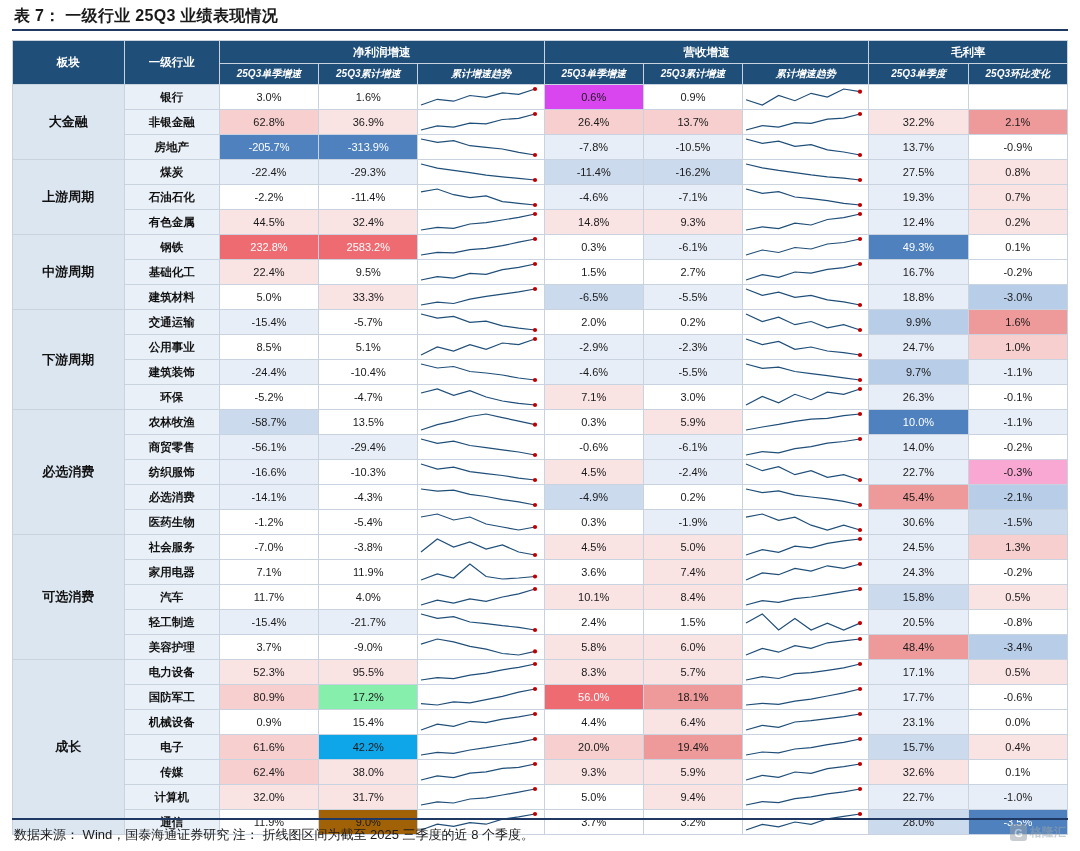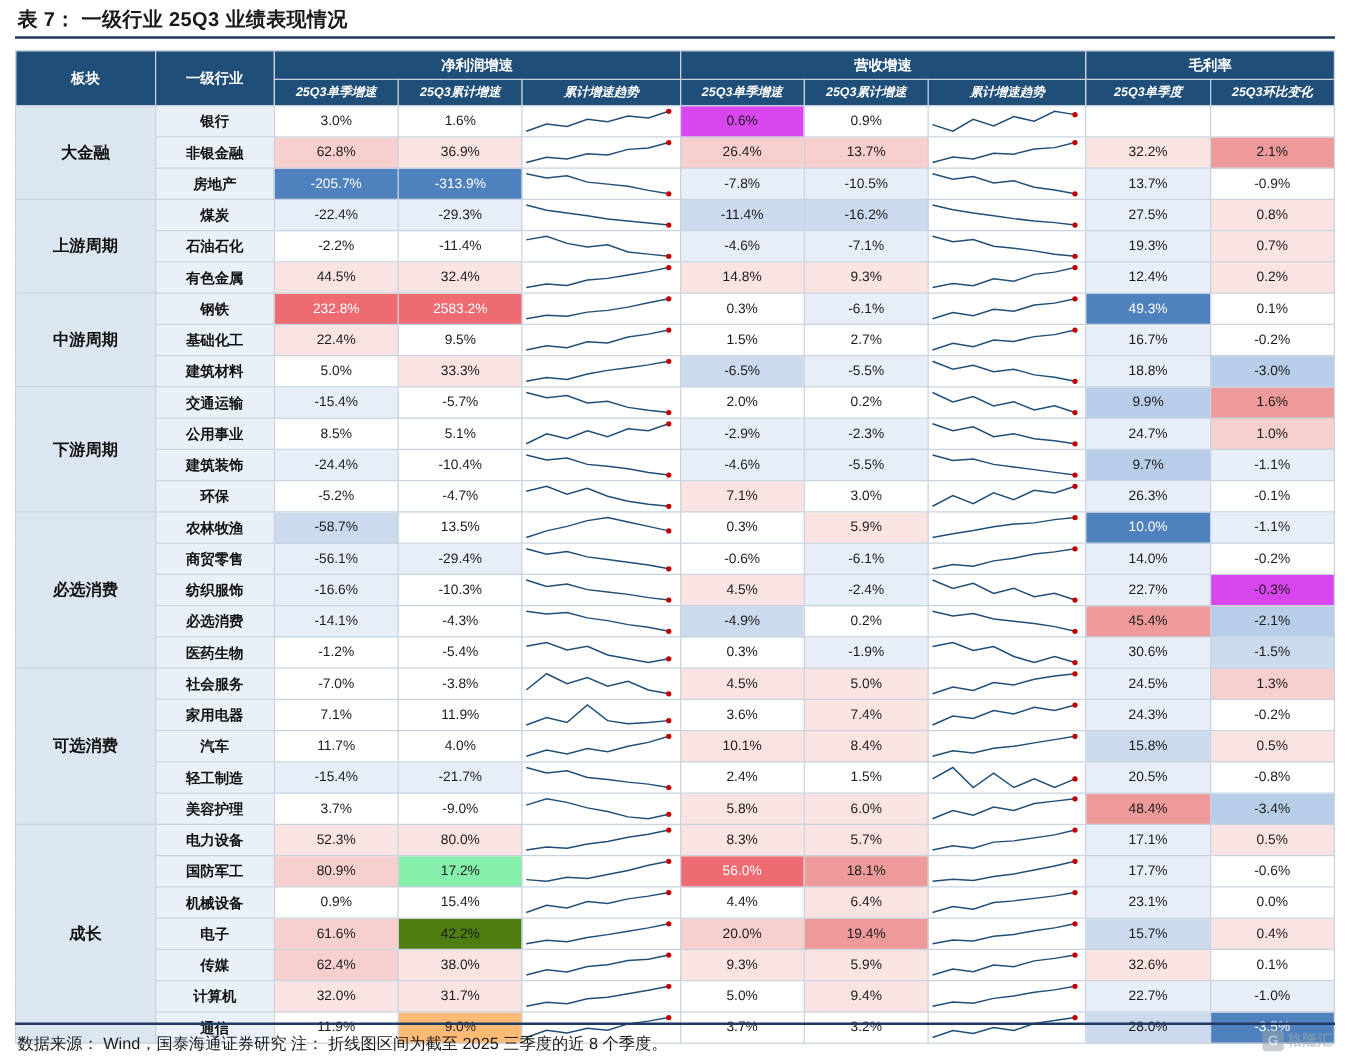--- a/index.html
+++ b/index.html
@@ -426,21 +426,21 @@
         </td>
         <td class="num" style="background:#fae3e3;color:#1a1a1a">4.5%</td>
         <td class="num" style="background:#e8eef7;color:#1a1a1a">-2.4%</td>
         <td class="spark">
           <svg width="120" height="22" viewBox="0 0 120 22">
             <path d="M3.0 3.0 L19.3 9.7 L35.6 5.7 L51.9 13.7 L68.1 9.7 L84.4 16.3 L100.7 13.7 L117.0 19.0" fill="none" stroke="#1f4e79" stroke-width="1.2"></path>
             <circle cx="117.0" cy="19.0" r="2.1" fill="#c00000"></circle>
           </svg>
         </td>
         <td class="num" style="background:#e8eef7;color:#1a1a1a">22.7%</td>
-        <td class="num" style="background:#d946ef;color:#1a1a1a">-0.3%</td>
+        <td class="num" style="background:#f9a8d4;color:#1a1a1a">-0.3%</td>
       </tr>
       <tr>
         <td class="ind">必选消费</td>
         <td class="num" style="background:#e8eef7;color:#1a1a1a">-14.1%</td>
         <td class="num" style="background:#ffffff;color:#1a1a1a">-4.3%</td>
         <td class="spark">
           <svg width="120" height="22" viewBox="0 0 120 22">
             <path d="M3.0 3.0 L19.3 5.1 L35.6 4.1 L51.9 8.3 L68.1 10.5 L84.4 13.7 L100.7 15.8 L117.0 19.0" fill="none" stroke="#1f4e79" stroke-width="1.2"></path>
             <circle cx="117.0" cy="19.0" r="2.1" fill="#c00000"></circle>
           </svg>
@@ -580,21 +580,21 @@
             <circle cx="117.0" cy="3.0" r="2.1" fill="#c00000"></circle>
           </svg>
         </td>
         <td class="num" style="background:#ef9a9a;color:#1a1a1a">48.4%</td>
         <td class="num" style="background:#b8cde8;color:#1a1a1a">-3.4%</td>
       </tr>
       <tr class="groupline">
         <td class="sector" rowspan="7">成长</td>
         <td class="ind">电力设备</td>
         <td class="num" style="background:#fae3e3;color:#1a1a1a">52.3%</td>
-        <td class="num" style="background:#fae3e3;color:#1a1a1a">80.0%</td>
+        <td class="num" style="background:#fae3e3;color:#1a1a1a">95.5%</td>
         <td class="spark">
           <svg width="120" height="22" viewBox="0 0 120 22">
             <path d="M3.0 19.0 L19.3 16.6 L35.6 17.6 L51.9 14.2 L68.1 12.2 L84.4 8.8 L100.7 6.4 L117.0 3.0" fill="none" stroke="#1f4e79" stroke-width="1.2"></path>
             <circle cx="117.0" cy="3.0" r="2.1" fill="#c00000"></circle>
           </svg>
         </td>
         <td class="num" style="background:#fae3e3;color:#1a1a1a">8.3%</td>
         <td class="num" style="background:#fae3e3;color:#1a1a1a">5.7%</td>
         <td class="spark">
           <svg width="120" height="22" viewBox="0 0 120 22">
@@ -643,21 +643,21 @@
             <path d="M3.0 19.0 L19.3 14.3 L35.6 16.3 L51.9 11.0 L68.1 9.7 L84.4 7.7 L100.7 5.7 L117.0 3.0" fill="none" stroke="#1f4e79" stroke-width="1.2"></path>
             <circle cx="117.0" cy="3.0" r="2.1" fill="#c00000"></circle>
           </svg>
         </td>
         <td class="num" style="background:#e8eef7;color:#1a1a1a">23.1%</td>
         <td class="num" style="background:#ffffff;color:#1a1a1a">0.0%</td>
       </tr>
       <tr>
         <td class="ind">电子</td>
         <td class="num" style="background:#f7cfcf;color:#1a1a1a">61.6%</td>
-        <td class="num" style="background:#4d7c0f;color:#1a1a1a">42.2%</td>
+        <td class="num" style="background:#0ea5e9;color:#1a1a1a">42.2%</td>
         <td class="spark">
           <svg width="120" height="22" viewBox="0 0 120 22">
             <path d="M3.0 19.0 L19.3 16.3 L35.6 17.3 L51.9 14.0 L68.1 11.7 L84.4 9.0 L100.7 6.3 L117.0 3.0" fill="none" stroke="#1f4e79" stroke-width="1.2"></path>
             <circle cx="117.0" cy="3.0" r="2.1" fill="#c00000"></circle>
           </svg>
         </td>
         <td class="num" style="background:#f7cfcf;color:#1a1a1a">20.0%</td>
         <td class="num" style="background:#ef9a9a;color:#1a1a1a">19.4%</td>
         <td class="spark">
           <svg width="120" height="22" viewBox="0 0 120 22">
@@ -706,21 +706,21 @@
             <path d="M3.0 19.0 L19.3 15.6 L35.6 16.6 L51.9 12.7 L68.1 10.8 L84.4 7.8 L100.7 5.9 L117.0 3.0" fill="none" stroke="#1f4e79" stroke-width="1.2"></path>
             <circle cx="117.0" cy="3.0" r="2.1" fill="#c00000"></circle>
           </svg>
         </td>
         <td class="num" style="background:#e8eef7;color:#1a1a1a">22.7%</td>
         <td class="num" style="background:#e8eef7;color:#1a1a1a">-1.0%</td>
       </tr>
       <tr>
         <td class="ind">通信</td>
         <td class="num" style="background:#ffffff;color:#1a1a1a">11.9%</td>
-        <td class="num" style="background:#fdba74;color:#1a1a1a">9.0%</td>
+        <td class="num" style="background:#a16207;color:#1a1a1a">9.0%</td>
         <td class="spark">
           <svg width="120" height="22" viewBox="0 0 120 22">
             <path d="M3.0 19.0 L19.3 13.2 L35.6 15.4 L51.9 11.7 L68.1 13.2 L84.4 8.1 L100.7 5.9 L117.0 3.0" fill="none" stroke="#1f4e79" stroke-width="1.2"></path>
             <circle cx="117.0" cy="3.0" r="2.1" fill="#c00000"></circle>
           </svg>
         </td>
         <td class="num" style="background:#ffffff;color:#1a1a1a">3.7%</td>
         <td class="num" style="background:#ffffff;color:#1a1a1a">3.2%</td>
         <td class="spark">
           <svg width="120" height="22" viewBox="0 0 120 22">

